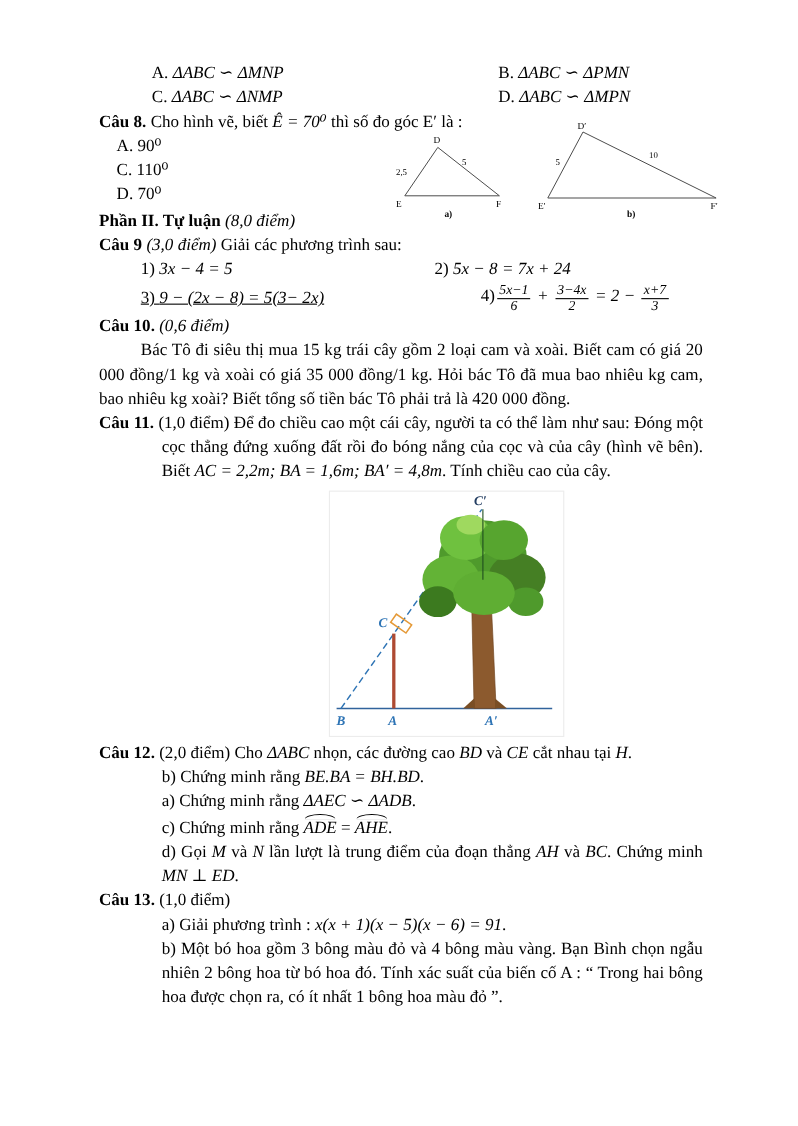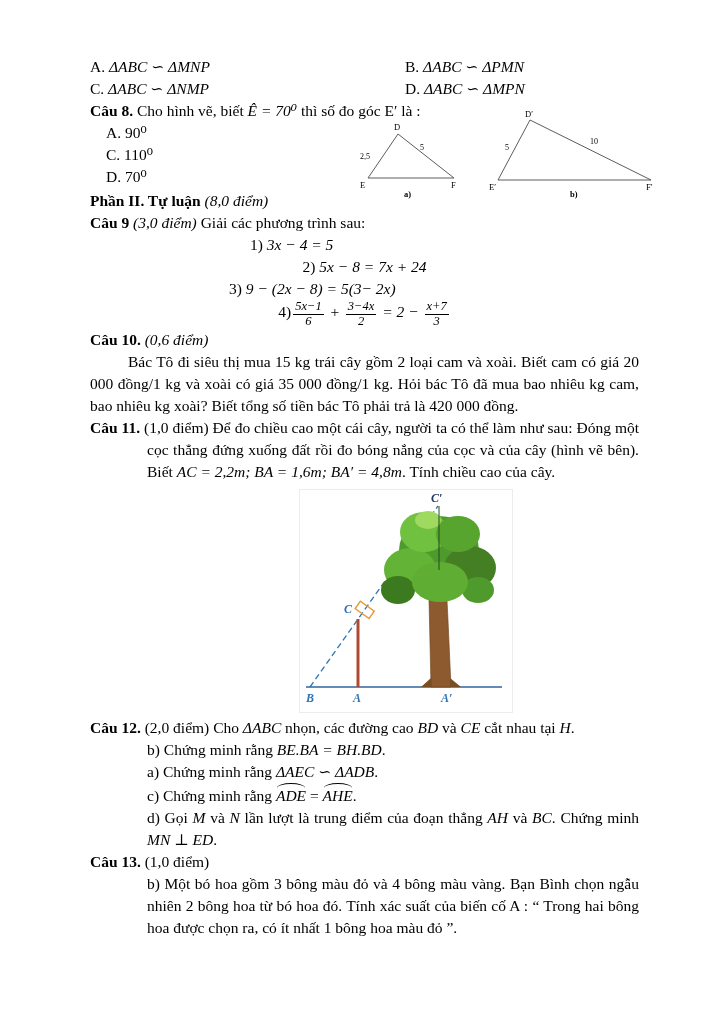--- a/index.html
+++ b/index.html
@@ -7,27 +7,27 @@
        font-family:"Liberation Serif","DejaVu Serif","DejaVu Sans",serif;
        font-size:15.5px;line-height:22px;}
   .page{padding:56px 86px 0 90px;position:relative;box-sizing:border-box;}
   p,div{margin:0;}
   .it{font-style:italic;}
   .bd{font-weight:bold;}
   .wh{position:relative;display:inline-block;}
   .wh::before{content:"";position:absolute;left:1px;right:1px;top:-2px;height:4px;
       border-top:1.4px solid #000;border-radius:50% 50% 0 0/100% 100% 0 0;}
   .mcrow{display:flex;}
-  .mcrow .lcell{width:315px;}
+  .mcrow .lcell{width:315px;margin-left:48px;}
   .cau8wrap{position:relative;}
   .cau8opts{margin-left:16px;}
   .cau8fig{position:absolute;left:268px;top:8px;width:300px;height:92px;}
-  .eqrow{display:flex;align-items:center;flex-direction:column;}
+  .eqrow{display:flex;align-items:center;}
   .eqrow .c1{margin-left:38px;width:267px;}
-  .eqrow2 .c1{width:309px;}
+  .eqrow2 .c1{width:309px;text-decoration:underline;}
   .eqrow2{min-height:30px;}
   .frac{display:inline-block;vertical-align:-8px;text-align:center;
         font-size:12.5px;line-height:1.1;margin:0 2px;}
   .frac .num{display:block;border-bottom:1px solid #000;padding:0 2px;}
   .frac .den{display:block;}
   .just{text-align:justify;}
   .indent1{text-indent:38px;}
   .hang{padding-left:57px;text-indent:-57px;}
   .sub{padding-left:57px;}
   .treefigwrap{width:212px;height:222px;margin:6px 0 4px 209px;background:#fff;
@@ -135,16 +135,17 @@
   <p class="hang just"><span class="bd">Câu 12.</span><span> (2,0 điểm) Cho </span><span class="it">ΔABC</span><span> nhọn, các đường cao </span><span class="it">BD</span><span> và </span><span class="it">CE</span><span> cắt nhau tại </span><span class="it">H</span><span>.</span></p>
   <div class="sub">
     <p><span>b) Chứng minh rằng </span><span class="it">BE.BA = BH.BD</span><span>.</span></p>
     <p><span>a) Chứng minh rằng </span><span class="it">ΔAEC ∽ ΔADB</span><span>.</span></p>
     <p style="margin-top:2px;"><span>c) Chứng minh rằng </span><span class="it wh">ADE</span><span> = </span><span class="it wh">AHE</span><span>.</span></p>
     <p class="just"><span>d) Gọi </span><span class="it">M</span><span> và </span><span class="it">N</span><span> lần lượt là trung điểm của đoạn thẳng </span><span class="it">AH</span><span> và </span><span class="it">BC</span><span>. Chứng minh </span><span class="it">MN ⊥ ED</span><span>.</span></p>
   </div>
 
   <p class="hang"><span class="bd">Câu 13.</span><span> (1,0 điểm)</span></p>
   <div class="sub">
+    <p><span>a) Giải phương trình : </span><span class="it">x(x + 1)(x − 5)(x − 6) = 91</span><span>.</span></p>
     <p class="just"><span>b) Một bó hoa gồm 3 bông màu đỏ và 4 bông màu vàng. Bạn Bình chọn ngẫu nhiên 2 bông hoa từ bó hoa đó. Tính xác suất của biến cố A : “ Trong hai bông hoa được chọn ra, có ít nhất 1 bông hoa màu đỏ ”.</span></p>
   </div>
 
 </div>
 
 </body></html>

